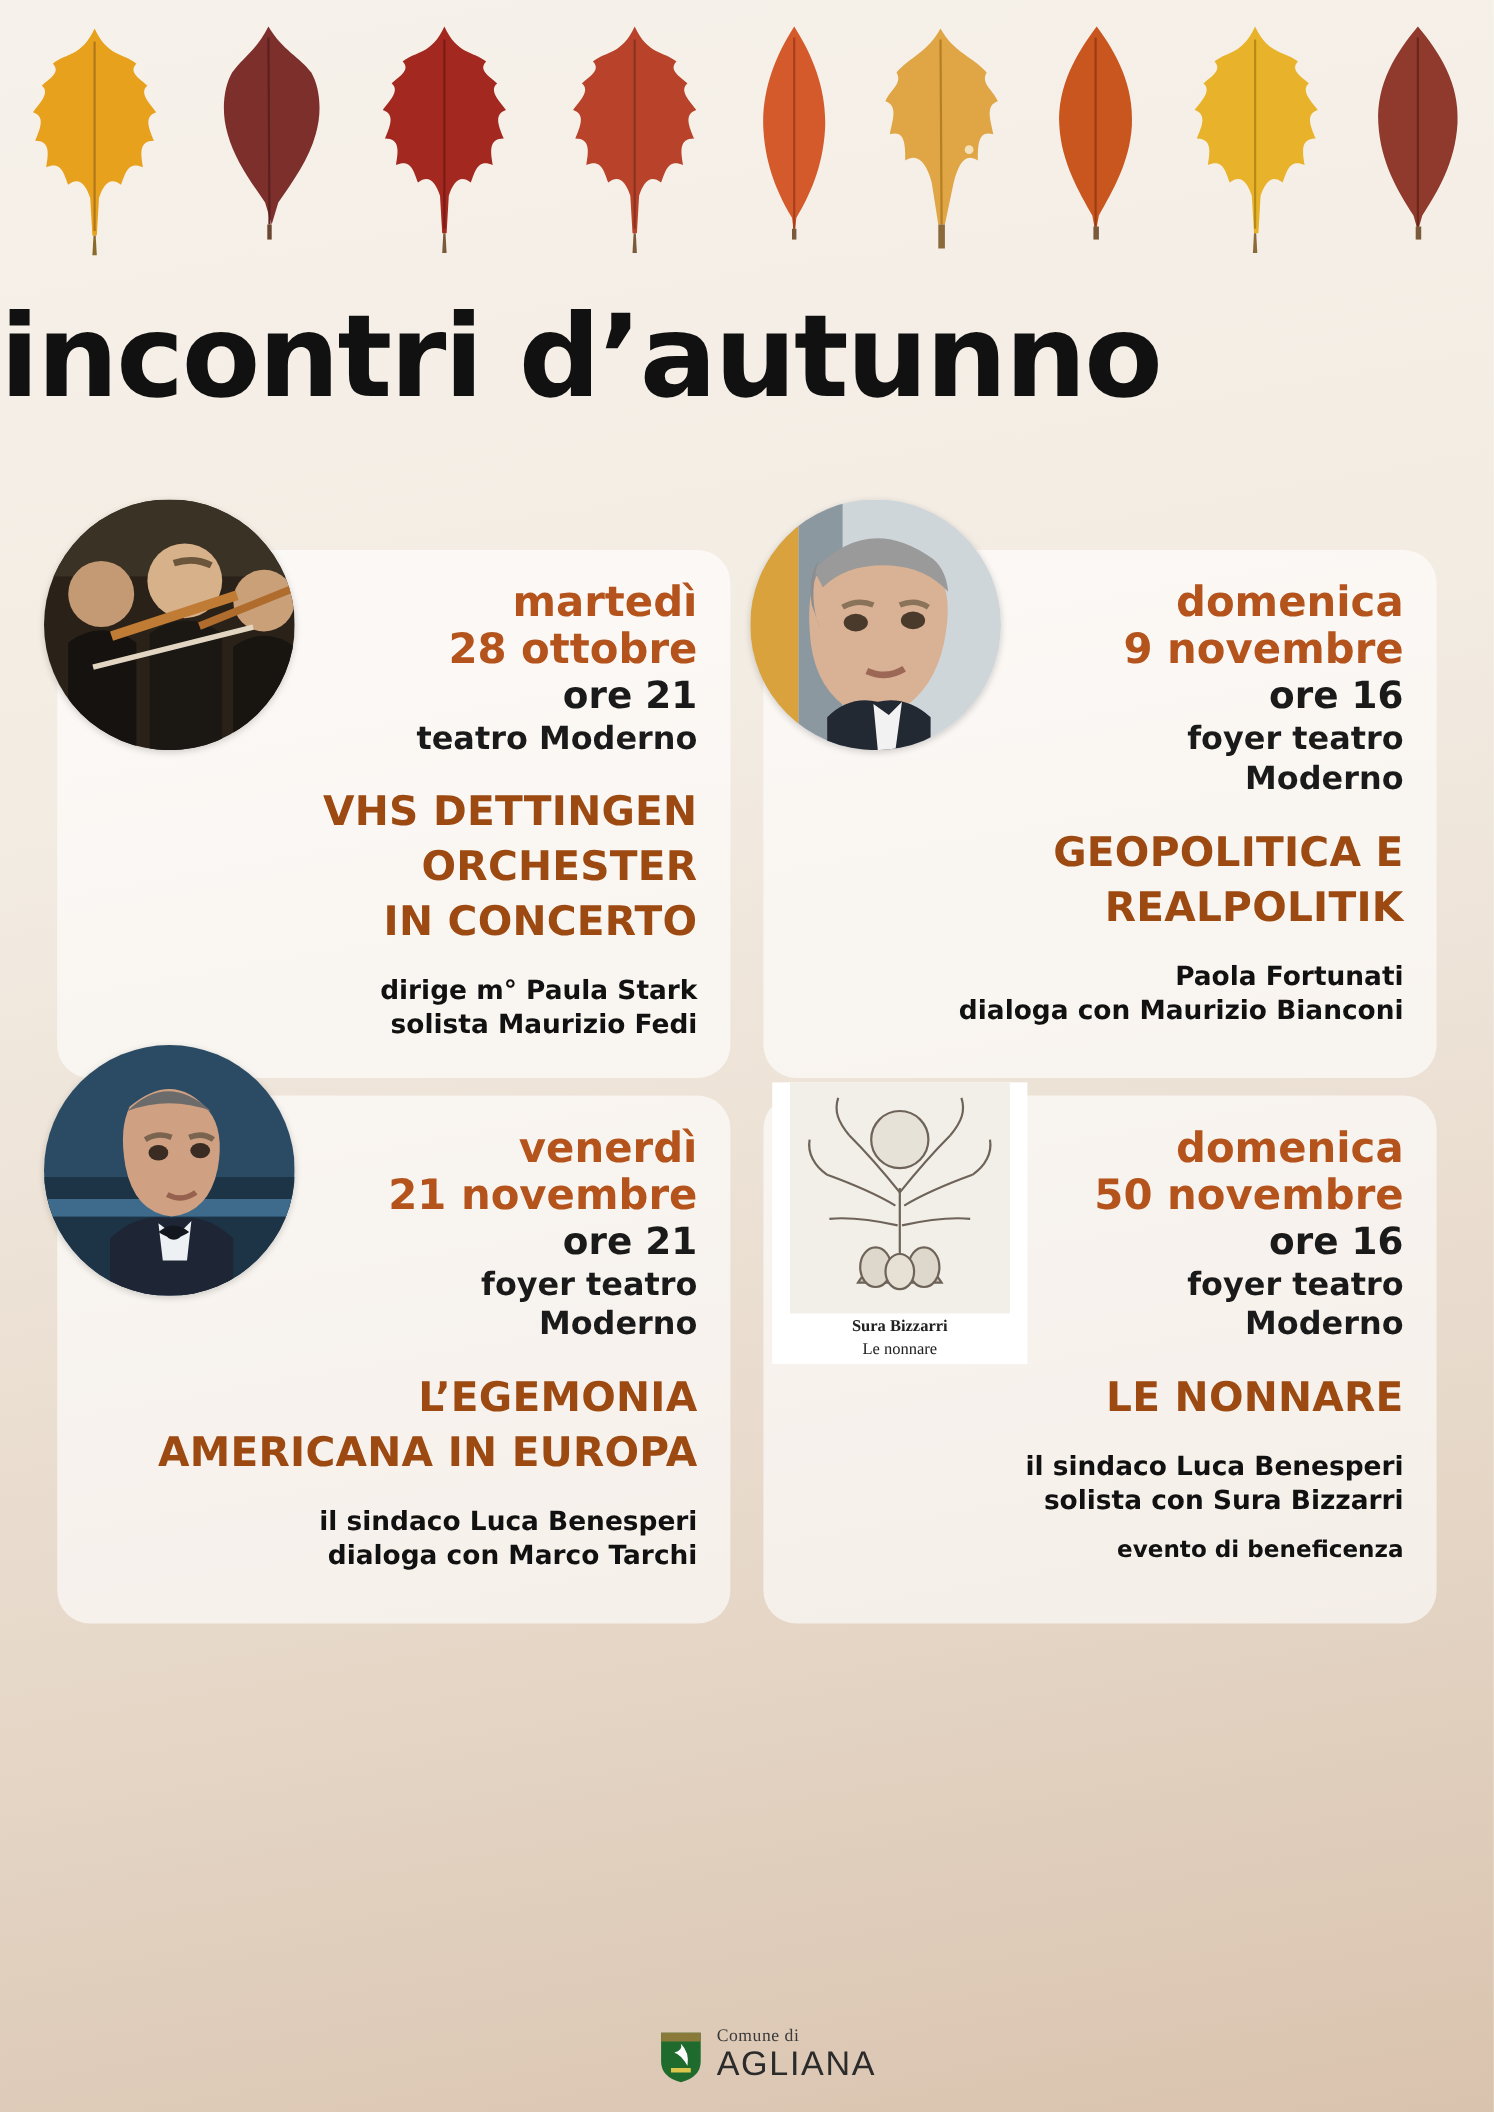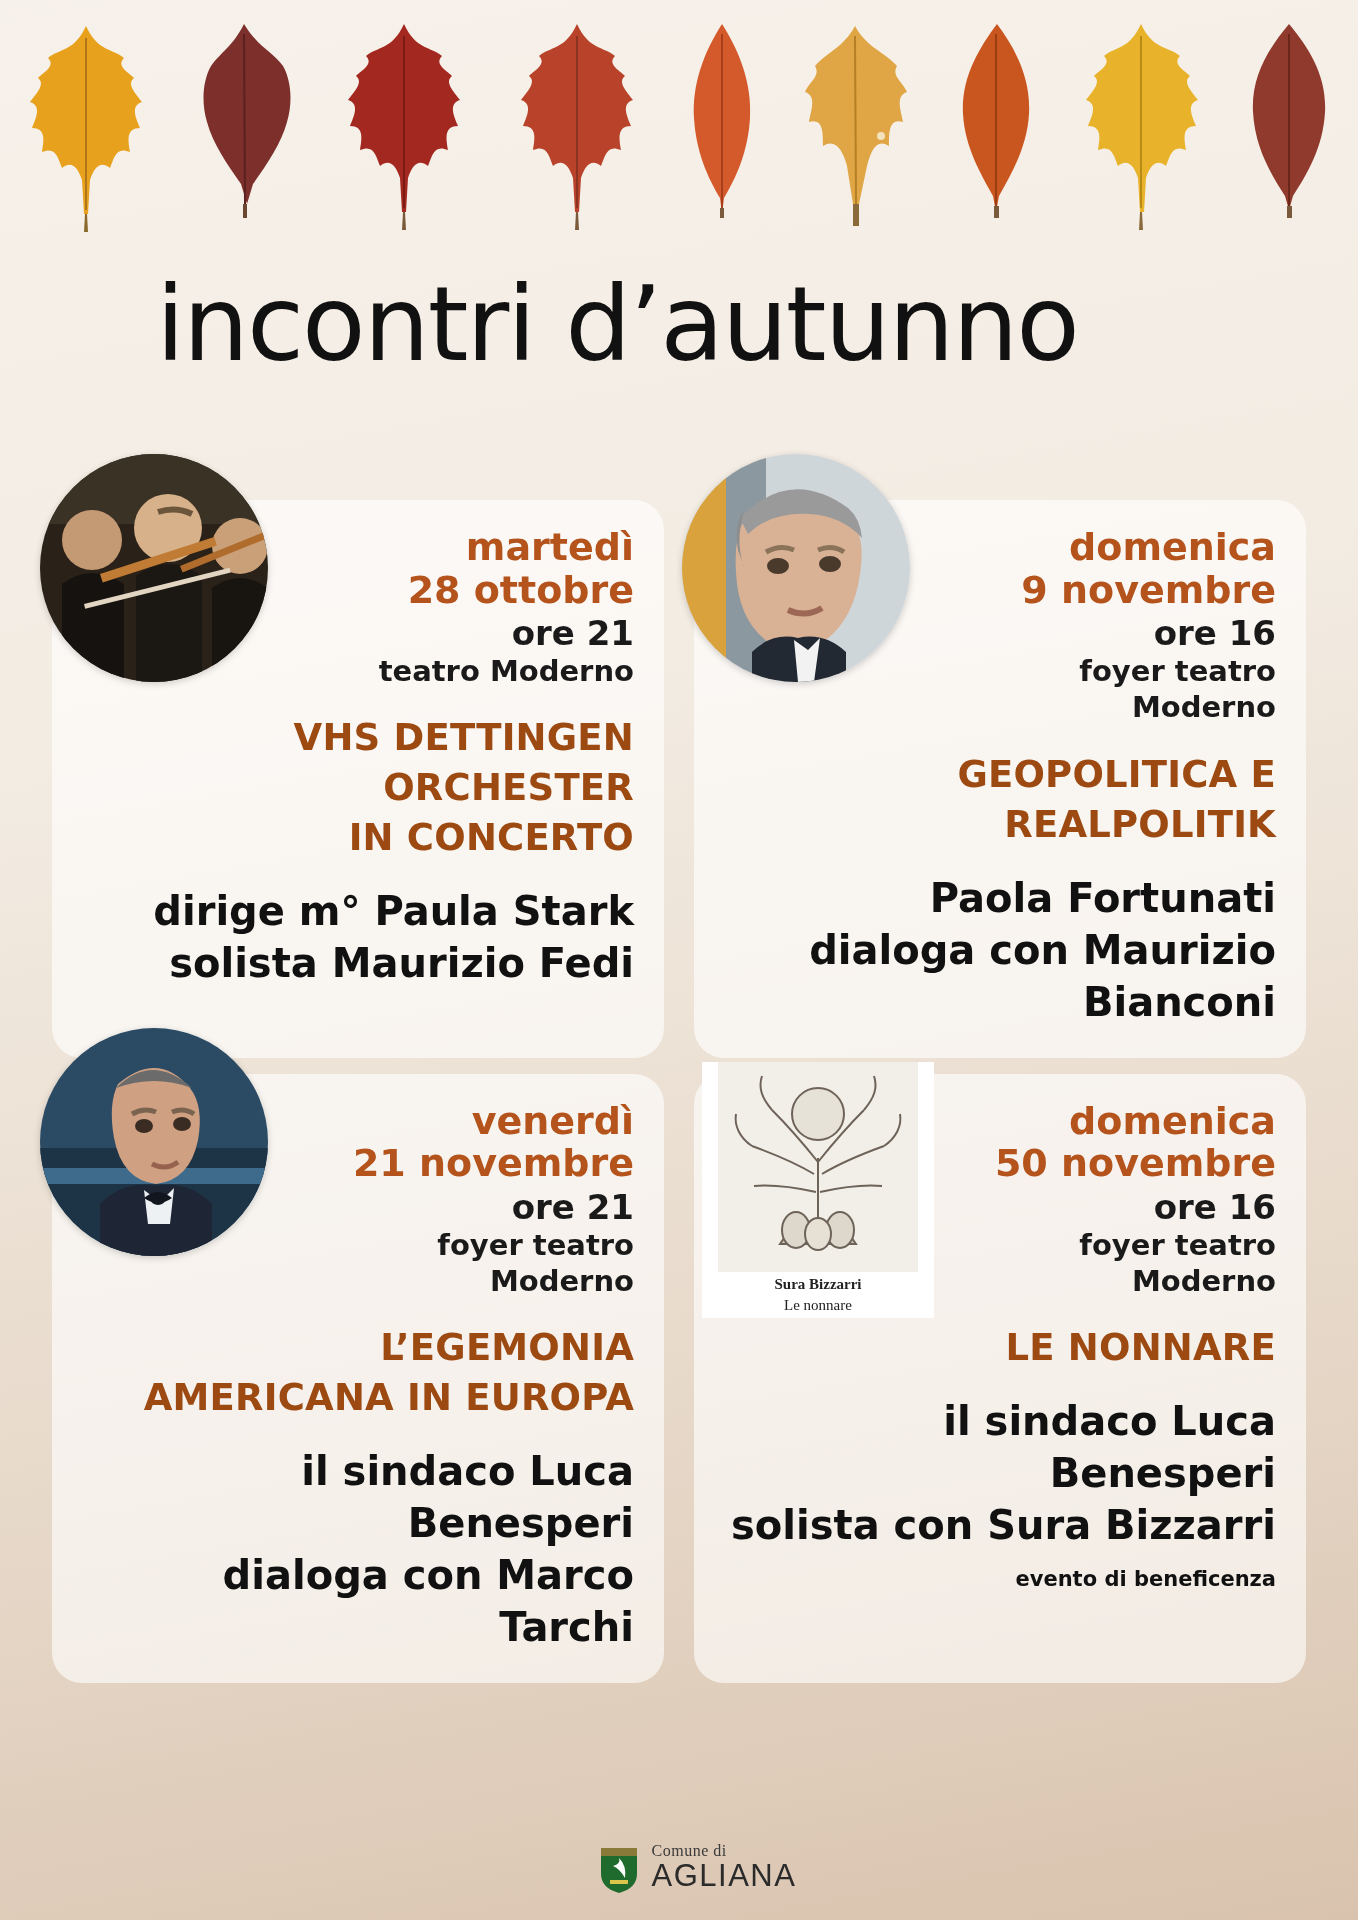--- a/index.html
+++ b/index.html
@@ -33,23 +33,23 @@
     flex: 0 0 auto;
   }
   .leaf svg { display: block; }
 
   
   .title {
     position: absolute;
     top: 272px;
     left: 0;
     width: 1078px;
-    text-align: right;
-    font-family: "DejaVu Sans", sans-serif;
-    font-weight: 400;
+    text-align: left;
+    font-family: "DejaVu Sans", sans-serif;
+    font-weight: 700;
     font-size: 104px;
     letter-spacing: -2px;
     color: #111;
     line-height: 1;
   }
 
   
   .grid {
     position: absolute;
     top: 500px;
@@ -125,21 +125,21 @@
     font-weight: 700;
     font-size: 37px;
     line-height: 1.35;
     color: #9d4a12;
     margin-top: 24px;
     letter-spacing: .2px;
   }
   .people {
     font-family: "DejaVu Sans", sans-serif;
     font-weight: 700;
-    font-size: 40px;
+    font-size: 24px;
     line-height: 1.3;
     color: #111;
     margin-top: 22px;
   }
   .note {
     font-family: "DejaVu Sans", sans-serif;
     font-weight: 700;
     font-size: 21px;
     color: #111;
     margin-top: 16px;

